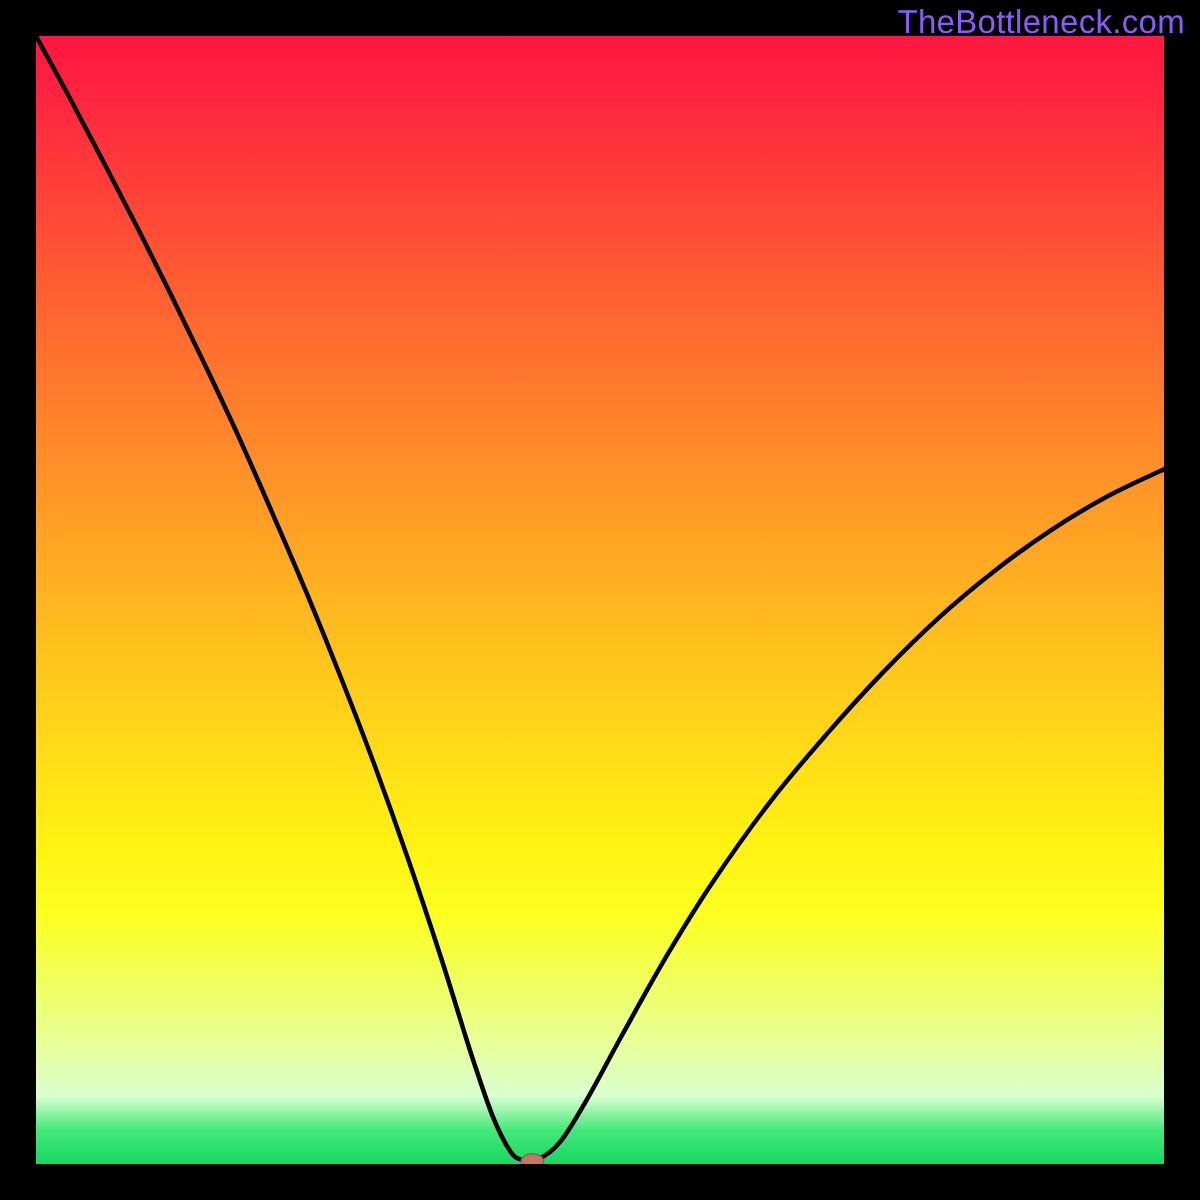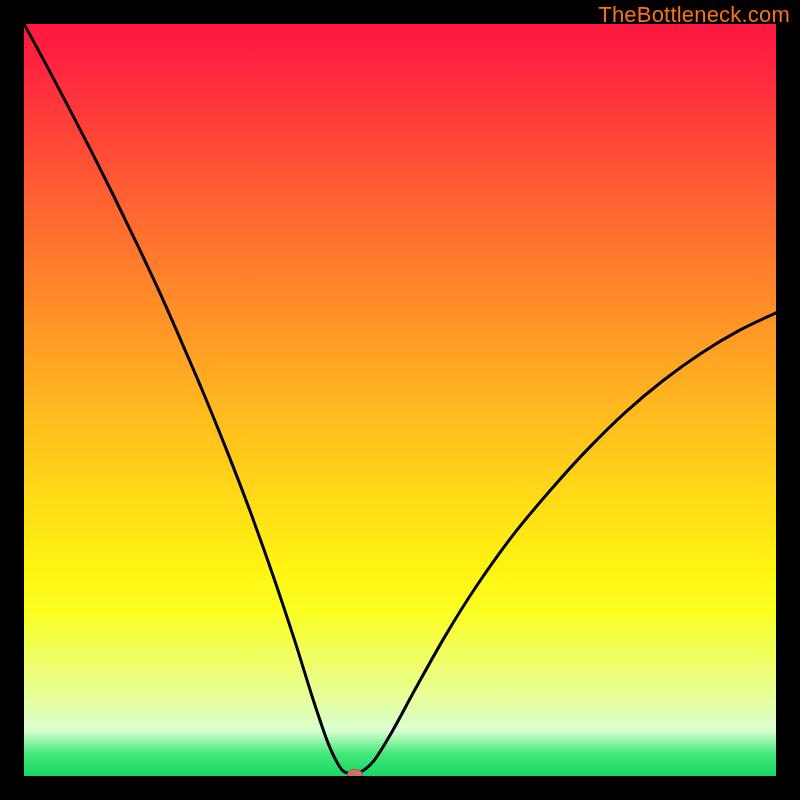--- a/index.html
+++ b/index.html
@@ -39,21 +39,21 @@
       #e6ffa0 90%,
       #d8ffd0 94%,
       #43e87a 97%,
       #18d862 100%
     );
   }
   .watermark {
     position: absolute;
     top: 2px;
     right: 10px;
-    color: #f97316;
+    color: #8b5cf6;
     font-size: 22px;
     font-weight: 500;
     letter-spacing: 0.2px;
     font-family: Arial, Helvetica, sans-serif;
   }
   svg.curve {
     position: absolute;
     top: 0;
     left: 0;
     width: 752px;

